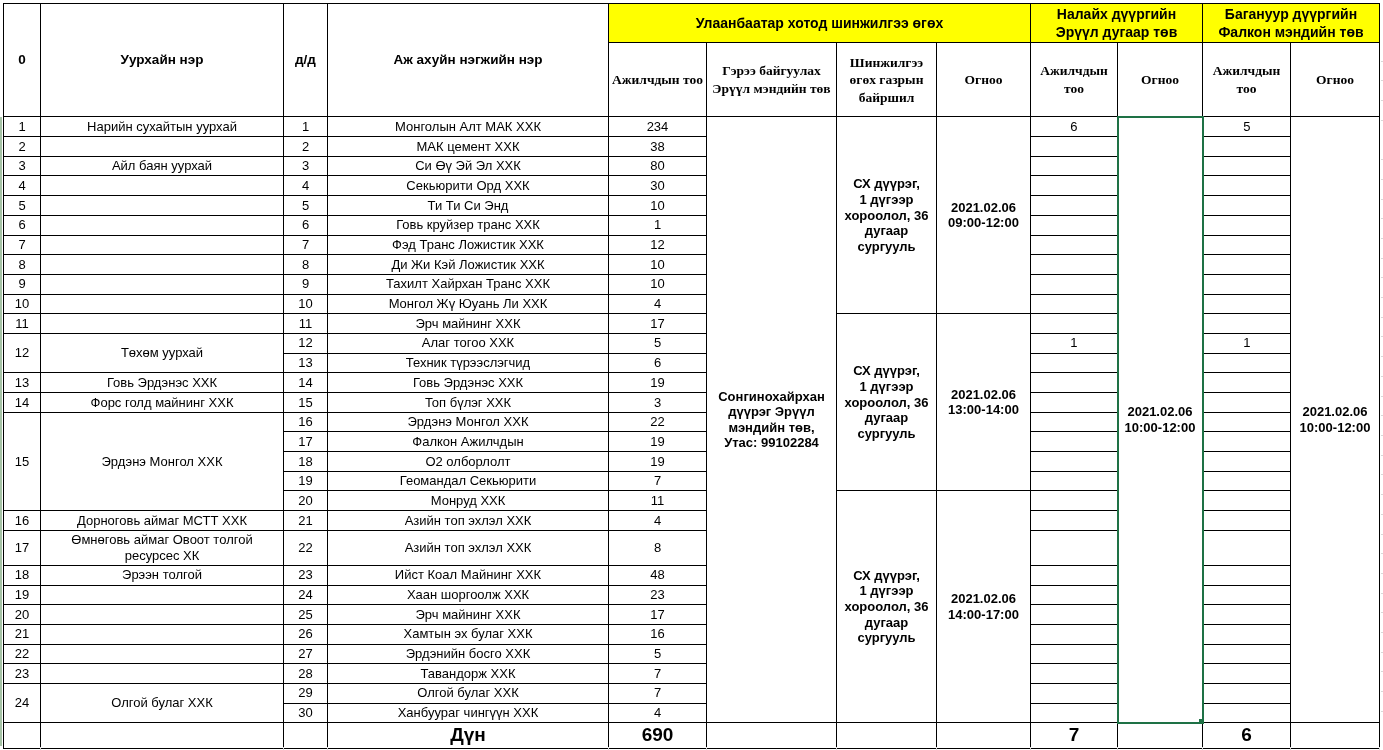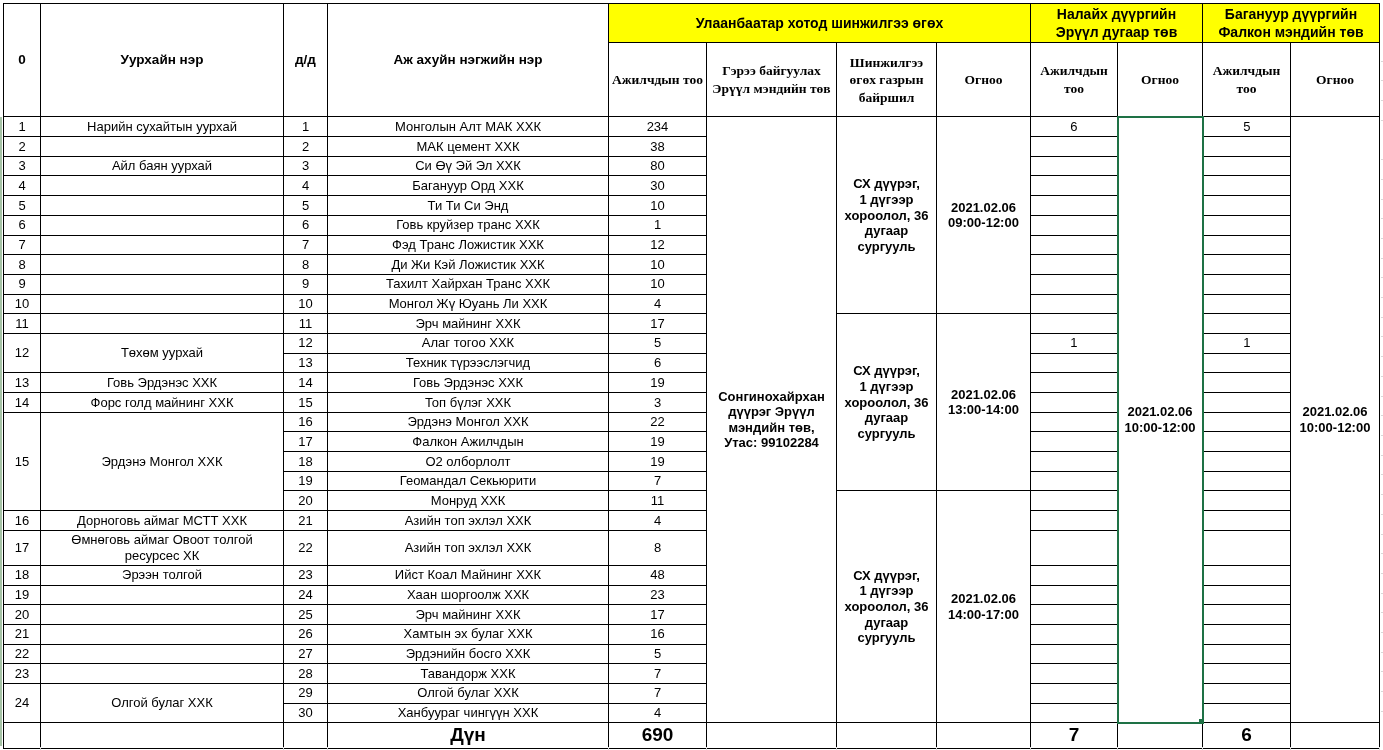--- a/index.html
+++ b/index.html
@@ -118,21 +118,21 @@
           <td class="center">3</td>
           <td class="leftal">Си Өү Эй Эл ХХК</td>
           <td class="center">80</td>
           <td class="center"></td>
           <td class="center"></td>
         </tr>
         <tr style="height: 19.7px;">
           <td class="center">4</td>
           <td class="leftal"></td>
           <td class="center">4</td>
-          <td class="leftal">Багануур Орд ХХК</td>
+          <td class="leftal">Секьюрити Орд ХХК</td>
           <td class="center">30</td>
           <td class="center"></td>
           <td class="center"></td>
         </tr>
         <tr style="height: 19.7px;">
           <td class="center">5</td>
           <td class="leftal"></td>
           <td class="center">5</td>
           <td class="leftal">Ти Ти Си Энд</td>
           <td class="center">10</td>

